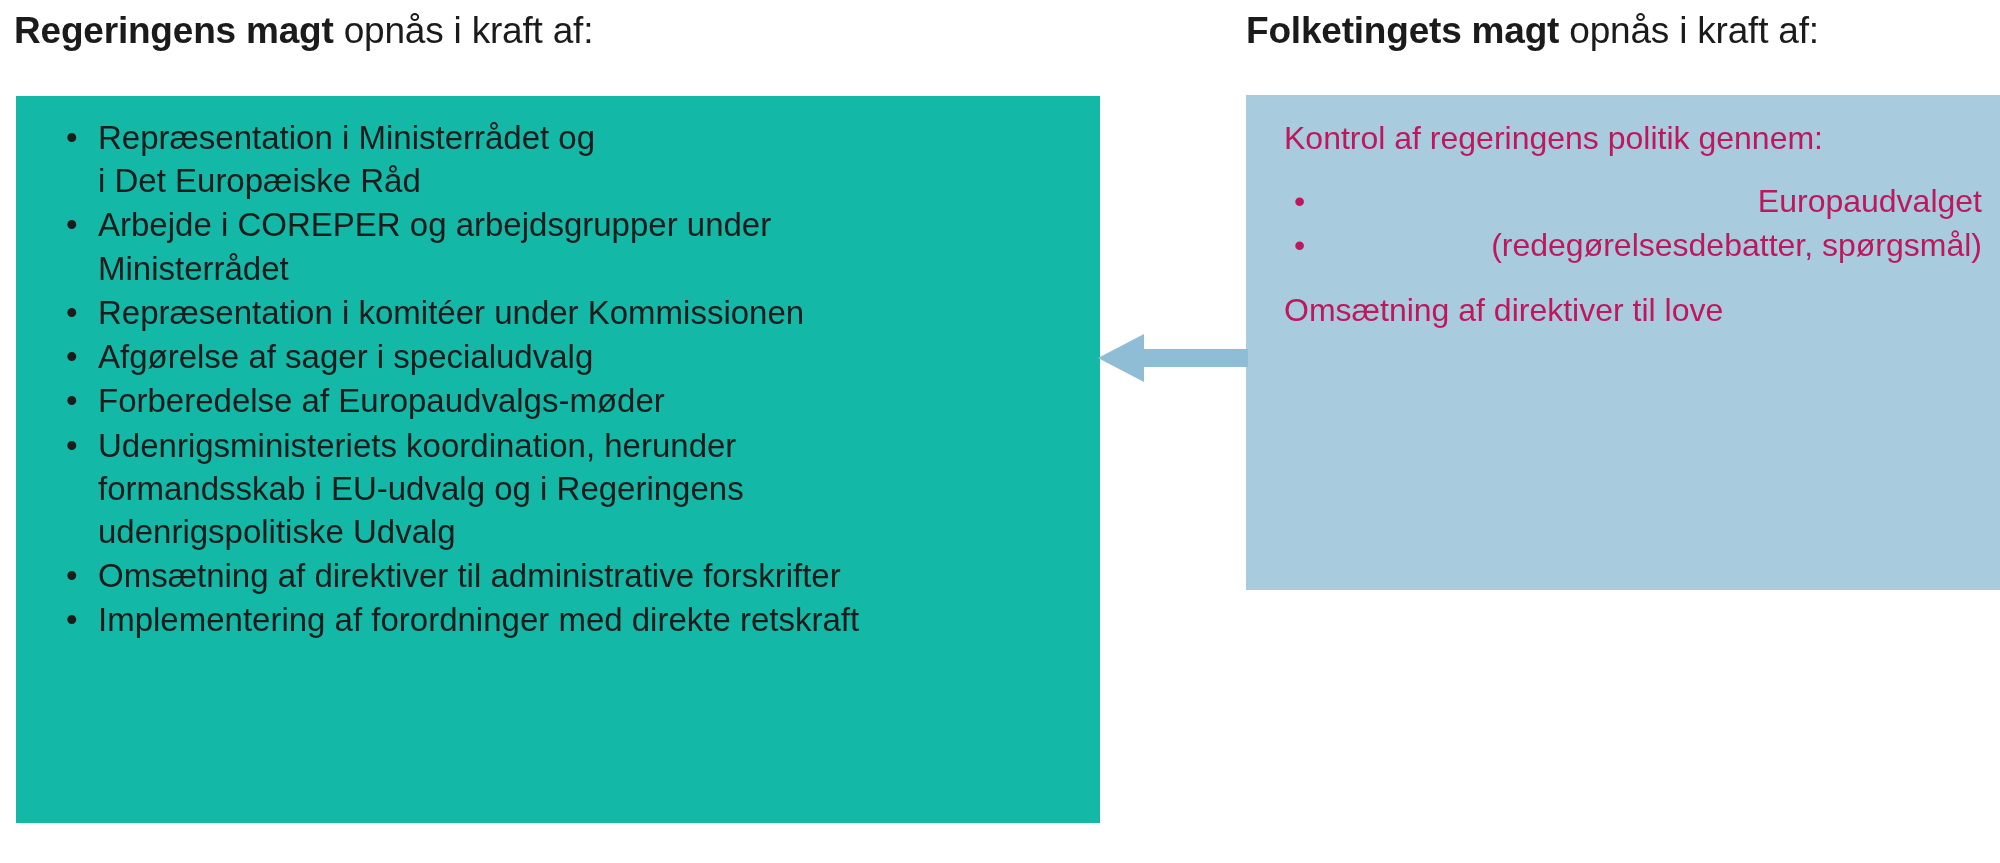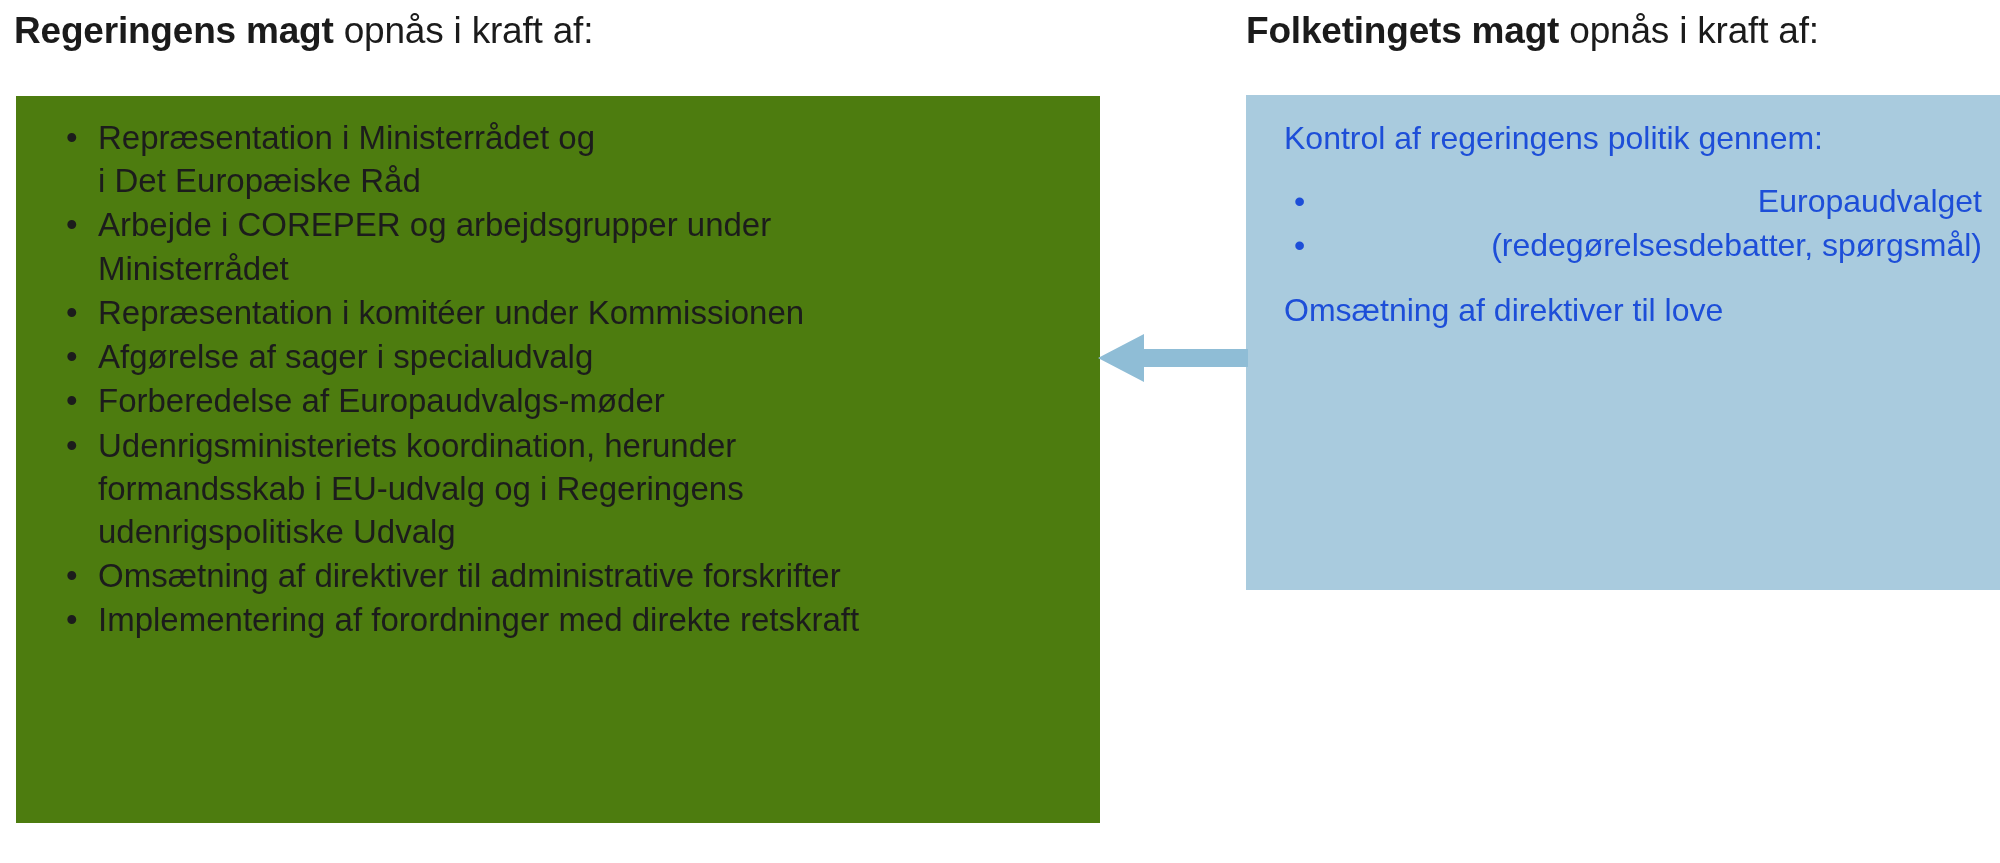--- a/index.html
+++ b/index.html
@@ -103,21 +103,21 @@
   }
 
   
   #right-body {
     position: absolute;
     left: 38px;
     top: 22px;
     right: 18px;
     font-size: 32px;
     line-height: 1.34;
-    color: #1d4ed8;
+    color: #be185d;
   }
   #right-intro {
     margin: 0 0 20px 0;
     max-width: 560px;
   }
   #right-list {
     margin: 0 0 0 6px;
     font-size: 32px;
     line-height: 1.33;
   }
@@ -153,21 +153,21 @@
 <div class="canvas">
 
   <div class="heading" id="heading-left">
     <span class="strong">Regeringens magt</span><span class="rest"> opnås i kraft af:</span>
   </div>
 
   <div class="heading" id="heading-right">
     <span class="strong">Folketingets magt</span><span class="rest"> opnås i kraft af:</span>
   </div>
 
-  <div class="box" id="box-left" style="background: #4d7c0f;">
+  <div class="box" id="box-left" style="background: #14b8a6;">
     <ul class="bullets" id="left-list">
       <li>
         <span>Repræsentation i Ministerrådet og</span>
         <span class="line2">i Det Europæiske Råd</span>
       </li>
       <li>
         <span>Arbejde i COREPER og arbejdsgrupper under</span>
         <span class="line2">Ministerrådet</span>
       </li>
       <li>

